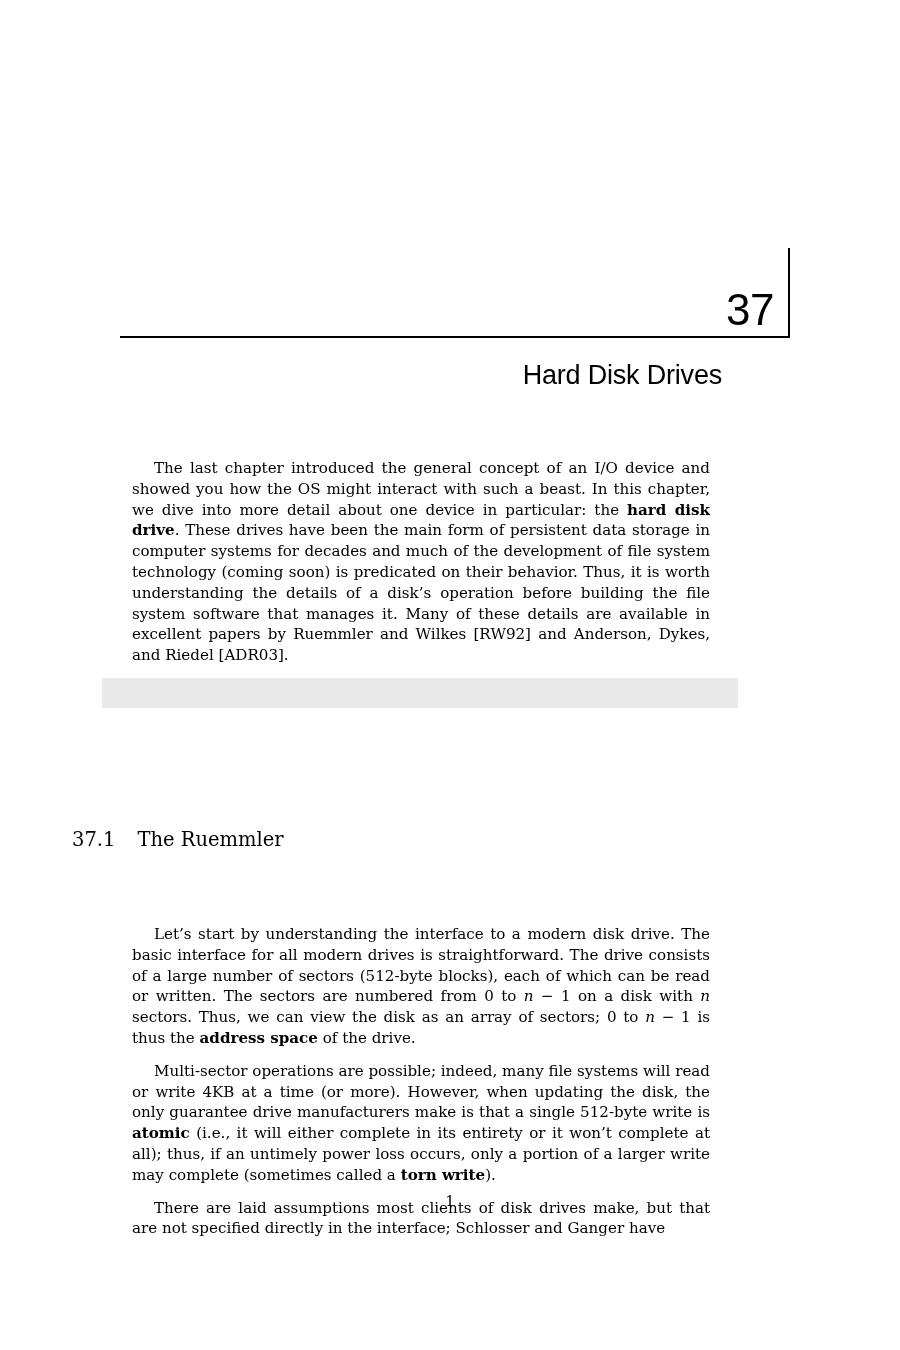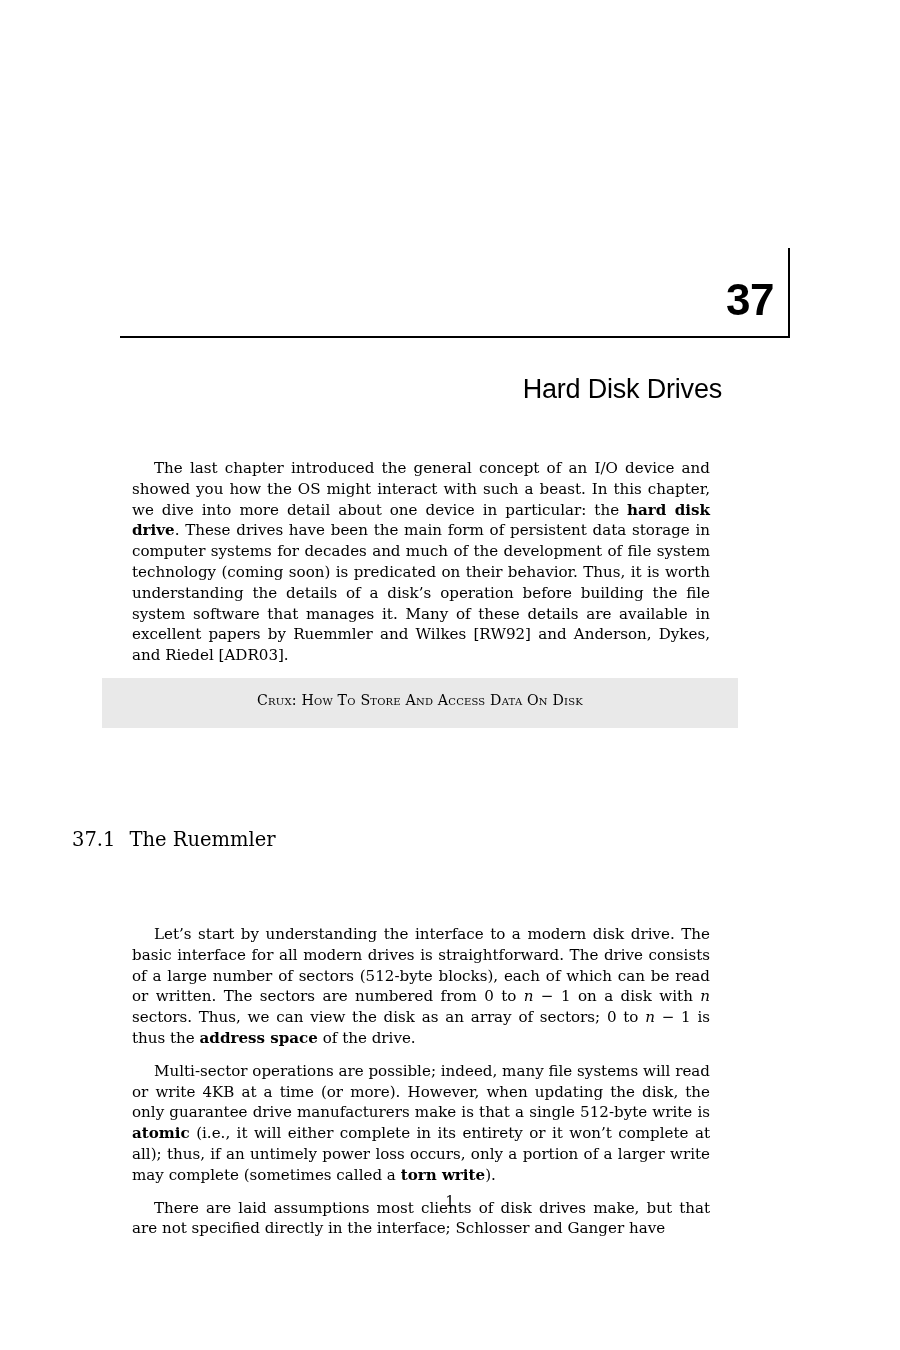--- a/index.html
+++ b/index.html
@@ -23,32 +23,32 @@
     top: 248px;
     width: 670px;
     height: 90px;
     border-right: 2px solid #000;
     border-bottom: 2px solid #000;
     box-sizing: border-box;
   }
   #chapter-number {
     position: absolute;
     right: 14px;
-    bottom: 14px;
+    bottom: 4px;
     font-family: "Liberation Sans", sans-serif;
     font-size: 44px;
-    font-weight: 700;
+    font-weight: 400;
     line-height: 1;
     letter-spacing: -0.5px;
   }
 
   #chapter-title {
     position: absolute;
     left: 120px;
-    top: 374px;
+    top: 360px;
     width: 602px;
     text-align: right;
     font-family: "Liberation Sans", sans-serif;
     font-size: 27px;
     font-weight: 400;
     letter-spacing: -0.2px;
   }
 
   
   #content {
@@ -107,21 +107,21 @@
   
   #section-heading {
     position: absolute;
     left: 72px;
     top: 828px;
     font-size: 19.5px;
     font-family: "DejaVu Serif", serif;
     font-weight: 400;
     white-space: nowrap;
   }
-  #section-heading .num { margin-right: 14px; }
+  #section-heading .num { margin-right: 22px; }
 
   
   #content-lower {
     position: absolute;
     left: 120px;
     top: 912px;
     width: 602px;
   }
 
   
@@ -142,21 +142,20 @@
   <span id="chapter-number">37</span>
 </div>
 
 <div id="chapter-title">Hard Disk Drives</div>
 
 <div id="content">
   <p class="body indent"><span>The last chapter introduced the general concept of an I/O device and showed you how the OS might interact with such a beast. In this chapter, we dive into more detail about one device in particular: the </span><span class="b">hard disk drive</span><span>. These drives have been the main form of persistent data storage in computer systems for decades and much of the development of file system technology (coming soon) is predicated on their behavior. Thus, it is worth understanding the details of a disk’s operation before building the file system software that manages it. Many of these details are available in excellent papers by Ruemmler and Wilkes [RW92] and Anderson, Dykes, and Riedel [ADR03].</span></p>
 </div>
 
 <div id="crux-box" style="background: rgb(233, 233, 233);">
-  <div id="crux-title">Crux: How To Store And Access Data On Disk</div>
 </div>
 
 <div id="section-heading"><span class="num">37.1</span><span>The Ruemmler</span></div>
 
 <div id="content-lower">
 
   <p class="body indent"><span>Let’s start by understanding the interface to a modern disk drive. The basic interface for all modern drives is straightforward. The drive consists of a large number of sectors (512-byte blocks), each of which can be read or written. The sectors are numbered from </span><span class="mathnum">0</span><span> to </span><span class="math">n</span><span class="mathnum"> − </span><span class="mathnum">1</span><span> on a disk with </span><span class="math">n</span><span> sectors. Thus, we can view the disk as an array of sectors; </span><span class="mathnum">0</span><span> to </span><span class="math">n</span><span class="mathnum"> − </span><span class="mathnum">1</span><span> is thus the </span><span class="b">address space</span><span> of the drive.</span></p>
 
   <p class="body indent"><span>Multi-sector operations are possible; indeed, many file systems will read or write 4KB at a time (or more). However, when updating the disk, the only guarantee drive manufacturers make is that a single 512-byte write is </span><span class="b">atomic</span><span> (i.e., it will either complete in its entirety or it won’t complete at all); thus, if an untimely power loss occurs, only a portion of a larger write may complete (sometimes called a </span><span class="b">torn write</span><span>).</span></p>
 

